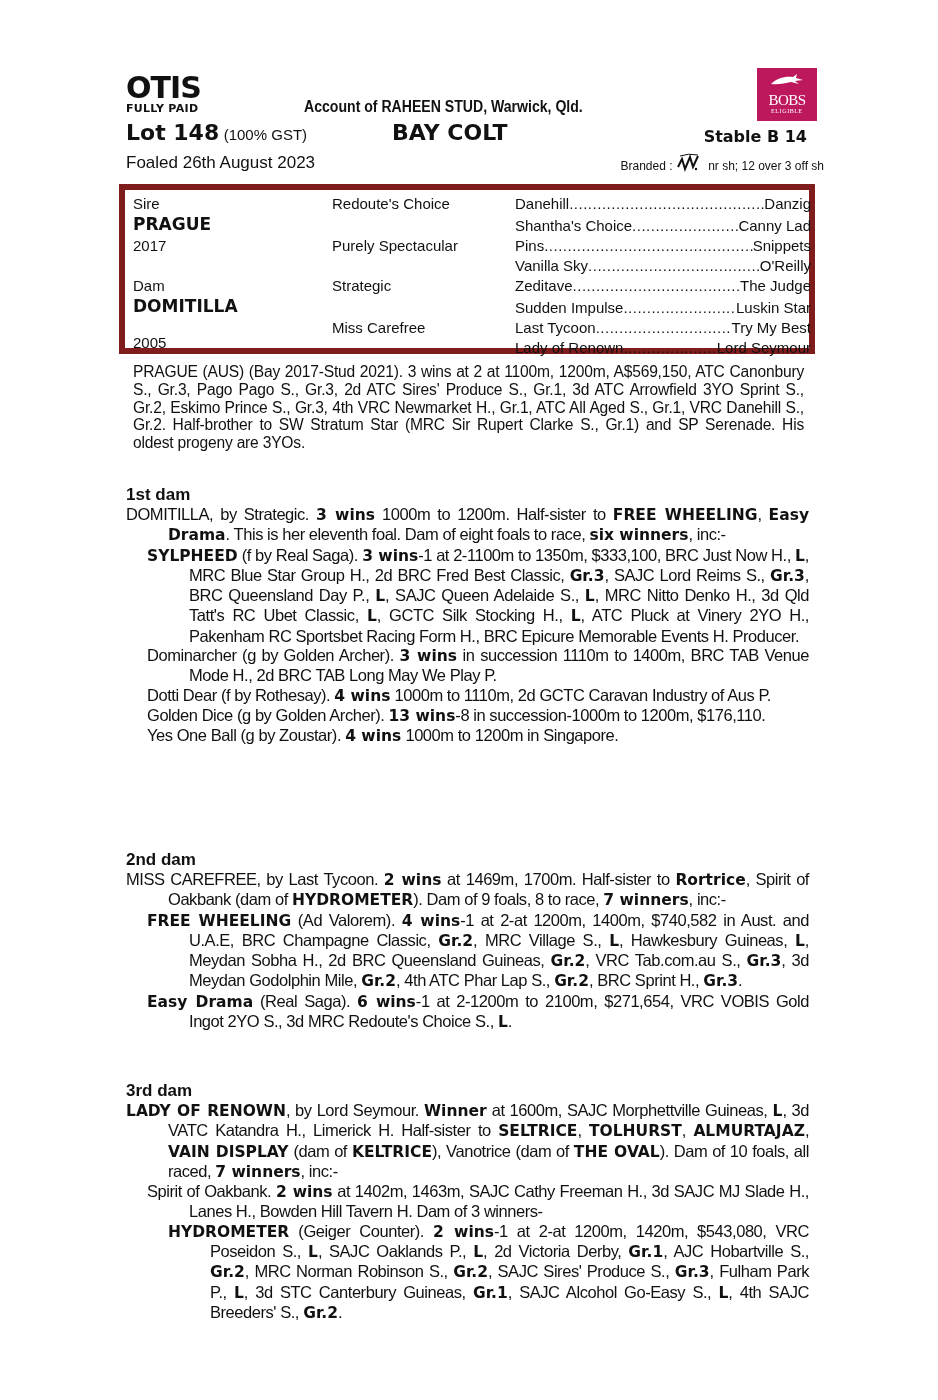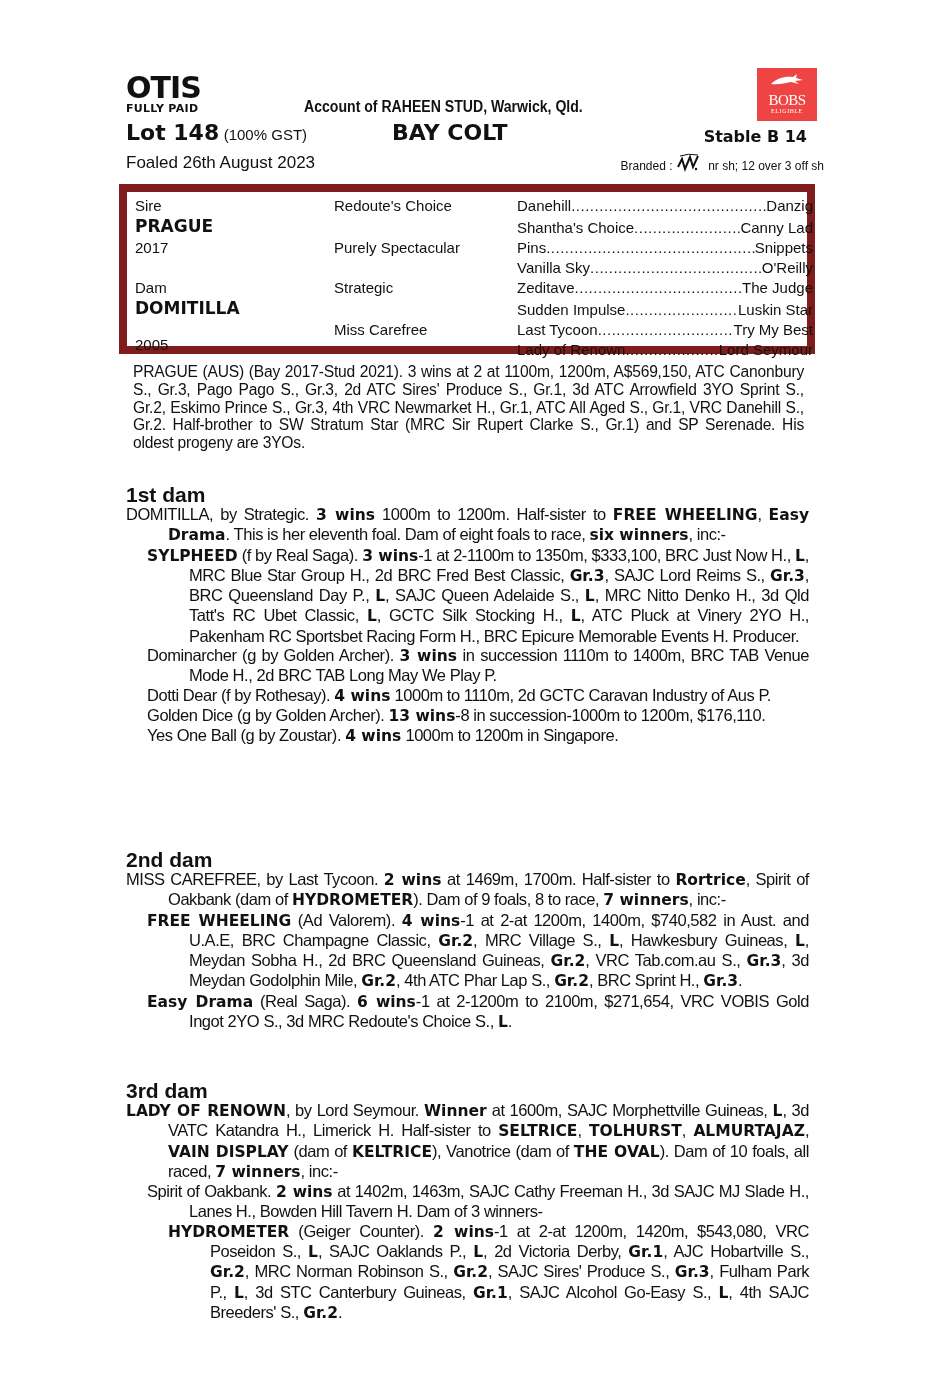--- a/index.html
+++ b/index.html
@@ -4,50 +4,50 @@
 <style>
   html, body { margin: 0; padding: 0; background: #ffffff; }
   body { width: 938px; height: 1400px; position: relative; overflow: hidden; color: #111; font-family: "Liberation Sans", sans-serif; }
   .page { position: absolute; left: 0; top: 0; width: 938px; height: 1400px; }
 
   
   .otis { position: absolute; left: 126px; top: 76px; }
   .otis-mark { font-family: "DejaVu Sans", sans-serif; font-weight: bold; font-size: 30px; letter-spacing: -1px; line-height: 24px; font-style: normal; }
   .otis-sub { font-family: "DejaVu Sans", sans-serif; font-weight: bold; font-size: 11px; letter-spacing: 0.3px; margin-top: 2px; }
   .account { position: absolute; left: 304px; top: 98px; font-family: "Liberation Sans", sans-serif; font-weight: bold; font-size: 16px; transform: scaleX(0.88); transform-origin: left; letter-spacing: 0px; }
-  .bobs { position: absolute; left: 757px; top: 68px; width: 60px; height: 53px; background: #ef4444; color: #fff; text-align: center; }
+  .bobs { position: absolute; left: 757px; top: 68px; width: 60px; height: 53px; background: #be185d; color: #fff; text-align: center; }
   .bobs .horse { font-size: 16px; line-height: 20px; margin-top: 4px; }
   .bobs .b1 { font-family: "Liberation Serif", serif; font-size: 15px; line-height: 14px; letter-spacing: -0.5px; }
   .bobs .b2 { font-family: "Liberation Serif", serif; font-size: 6px; letter-spacing: 0.6px; line-height: 9px; }
 
   .lot { position: absolute; left: 126px; top: 120px; white-space: nowrap; }
   .lot .lotnum { font-family: "DejaVu Sans", sans-serif; font-weight: bold; font-size: 22px; }
   .lot .gst { font-size: 15px; font-weight: normal; }
   .colt { position: absolute; left: 392px; top: 120px; font-family: "DejaVu Sans", sans-serif; font-weight: bold; font-size: 22px; }
   .stable { position: absolute; right: 131px; top: 127px; font-family: "DejaVu Sans", sans-serif; font-weight: bold; font-size: 16px; }
   .foaled { position: absolute; left: 126px; top: 153px; font-size: 17px; }
   .branded { position: absolute; right: 114px; top: 153px; font-size: 12px; white-space: nowrap; }
   .brand-glyph { font-family: "DejaVu Serif", serif; font-style: italic; font-weight: bold; font-size: 18px; }
 
   
-  .pedigree { position: absolute; left: 119px; top: 184px; width: 696px; height: 170px; border: 8px solid #7f1d1d; box-sizing: border-box; }
+  .pedigree { position: absolute; left: 119px; top: 184px; width: 696px; height: 170px; border: 6px solid #7f1d1d; box-sizing: border-box; }
   .ped-line { position: absolute; font-size: 15px; white-space: nowrap; }
   .ped-name { font-family: "DejaVu Sans", sans-serif; font-weight: bold; font-size: 17px; }
   .gp { position: absolute; left: 390px; width: 296px; font-size: 15px; display: flex; white-space: nowrap; }
   .gp .l { flex: 0 0 auto; }
   .gp .dots { flex: 1 1 auto; overflow: hidden; }
   .gp .dots::before { content: "................................................................................................................"; letter-spacing: 0.5px; }
   .gp .r { flex: 0 0 auto; }
 
   
   .sire-summary { position: absolute; left: 133px; top: 363px; width: 671px; font-family: "Liberation Sans", sans-serif; font-weight: normal; font-size: 15.6px; line-height: 17.8px; text-align: justify; transform: scaleX(1); letter-spacing: -0.2px; }
 
   
   .section { position: absolute; left: 126px; width: 683px; }
-  .sec-title { font-family: "Liberation Sans", sans-serif; font-weight: bold; font-size: 21px; line-height: 20px; }
+  .sec-title { font-family: "Liberation Sans", sans-serif; font-weight: bold; font-size: 17px; line-height: 20px; }
   .para { font-size: 16.5px; line-height: 19.3px; text-align: justify; font-family: "Liberation Sans", sans-serif; letter-spacing: -0.45px; }
   .p0 { padding-left: 42px; text-indent: -42px; }
   .p1 { padding-left: 63px; text-indent: -42px; }
   .p2 { padding-left: 84px; text-indent: -42px; }
   .para b { font-family: "DejaVu Sans", sans-serif; font-weight: bold; font-size: 15.5px; letter-spacing: 0; }
 </style>
 </head>
 <body>
 
 <div class="page">

